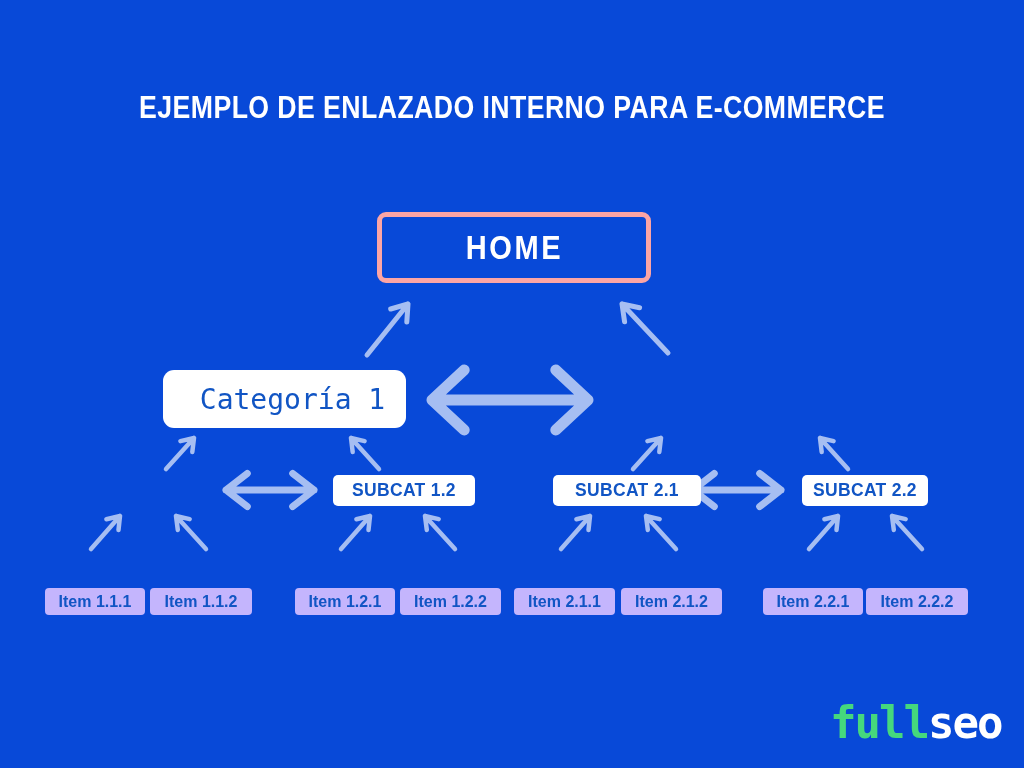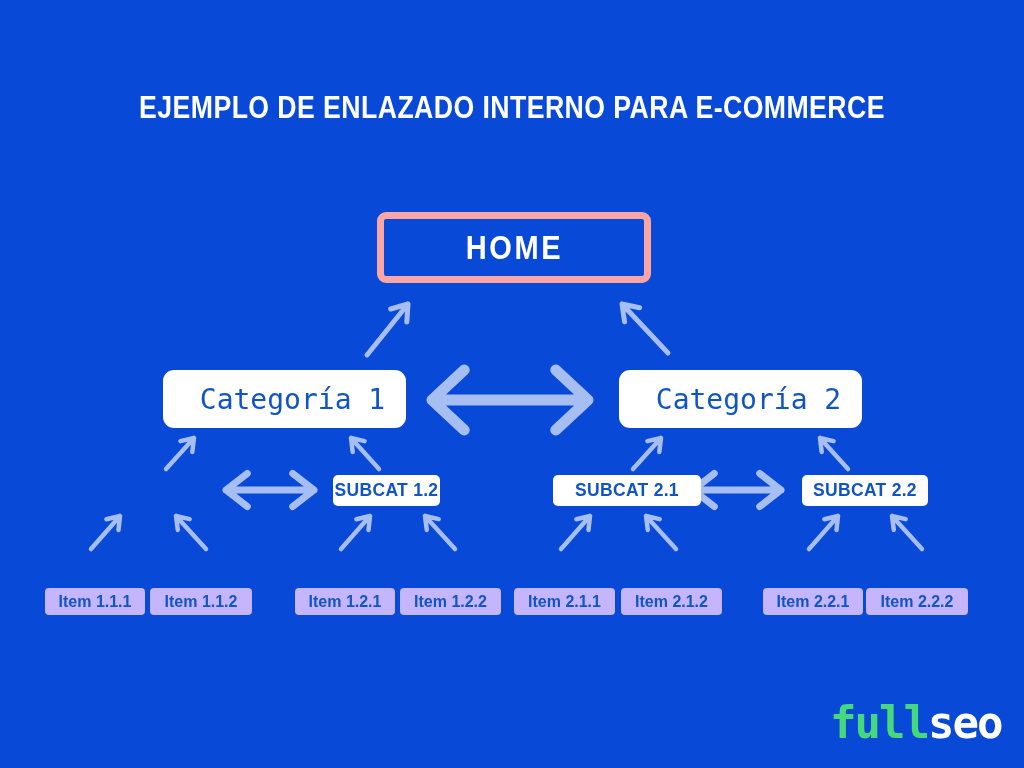--- a/index.html
+++ b/index.html
@@ -36,21 +36,21 @@
     position:absolute;
     z-index:2;
     display:flex;
     align-items:center;
     justify-content:center;
     box-sizing:border-box;
     white-space:nowrap;
   }
   .home-box{
     left:377px;top:212px;width:274px;height:71px;
-    border:7px solid #fca5a5;
+    border:5px solid #fca5a5;
     border-radius:9px;
     color:#ffffff;
     font-size:33px;
     font-weight:800;
     letter-spacing:3px;
   }
   .home-box .cond{ transform:scaleX(0.88); }
   .cat-box{
     top:370px;width:243px;height:58px;
     background:#ffffff;
@@ -66,21 +66,21 @@
   .sub-box{
     top:475px;height:31px;
     background:#ffffff;
     border-radius:5px;
     color:#1155c4;
     font-size:17.5px;
     font-weight:700;
     letter-spacing:0.3px;
   }
   .sub-11{ left:85px;  width:126px; }
-  .sub-12{ left:333px; width:107px; }
+  .sub-12{ left:333px; width:142px; }
   .sub-21{ left:553px; width:148px; }
   .sub-22{ left:802px; width:126px; }
   .item-box{
     top:588px;height:27px;
     background:#c4b5fd;
     border-radius:4px;
     color:#1155c4;
     font-size:16px;
     font-weight:700;
   }
@@ -166,23 +166,20 @@
       </g>
     </svg>
 
   <div class="node home-box">
     <span class="cond">HOME</span>
   </div>
 
   <div class="node cat-box cat-1">
     <span>Categoría 1</span>
   </div>
-  <div class="node cat-box cat-2">
-    <span>Categoría 2</span>
-  </div>
 
   <div class="node sub-box sub-12">
     <span>SUBCAT 1.2</span>
   </div>
   <div class="node sub-box sub-21">
     <span>SUBCAT 2.1</span>
   </div>
   <div class="node sub-box sub-22">
     <span>SUBCAT 2.2</span>
   </div>

